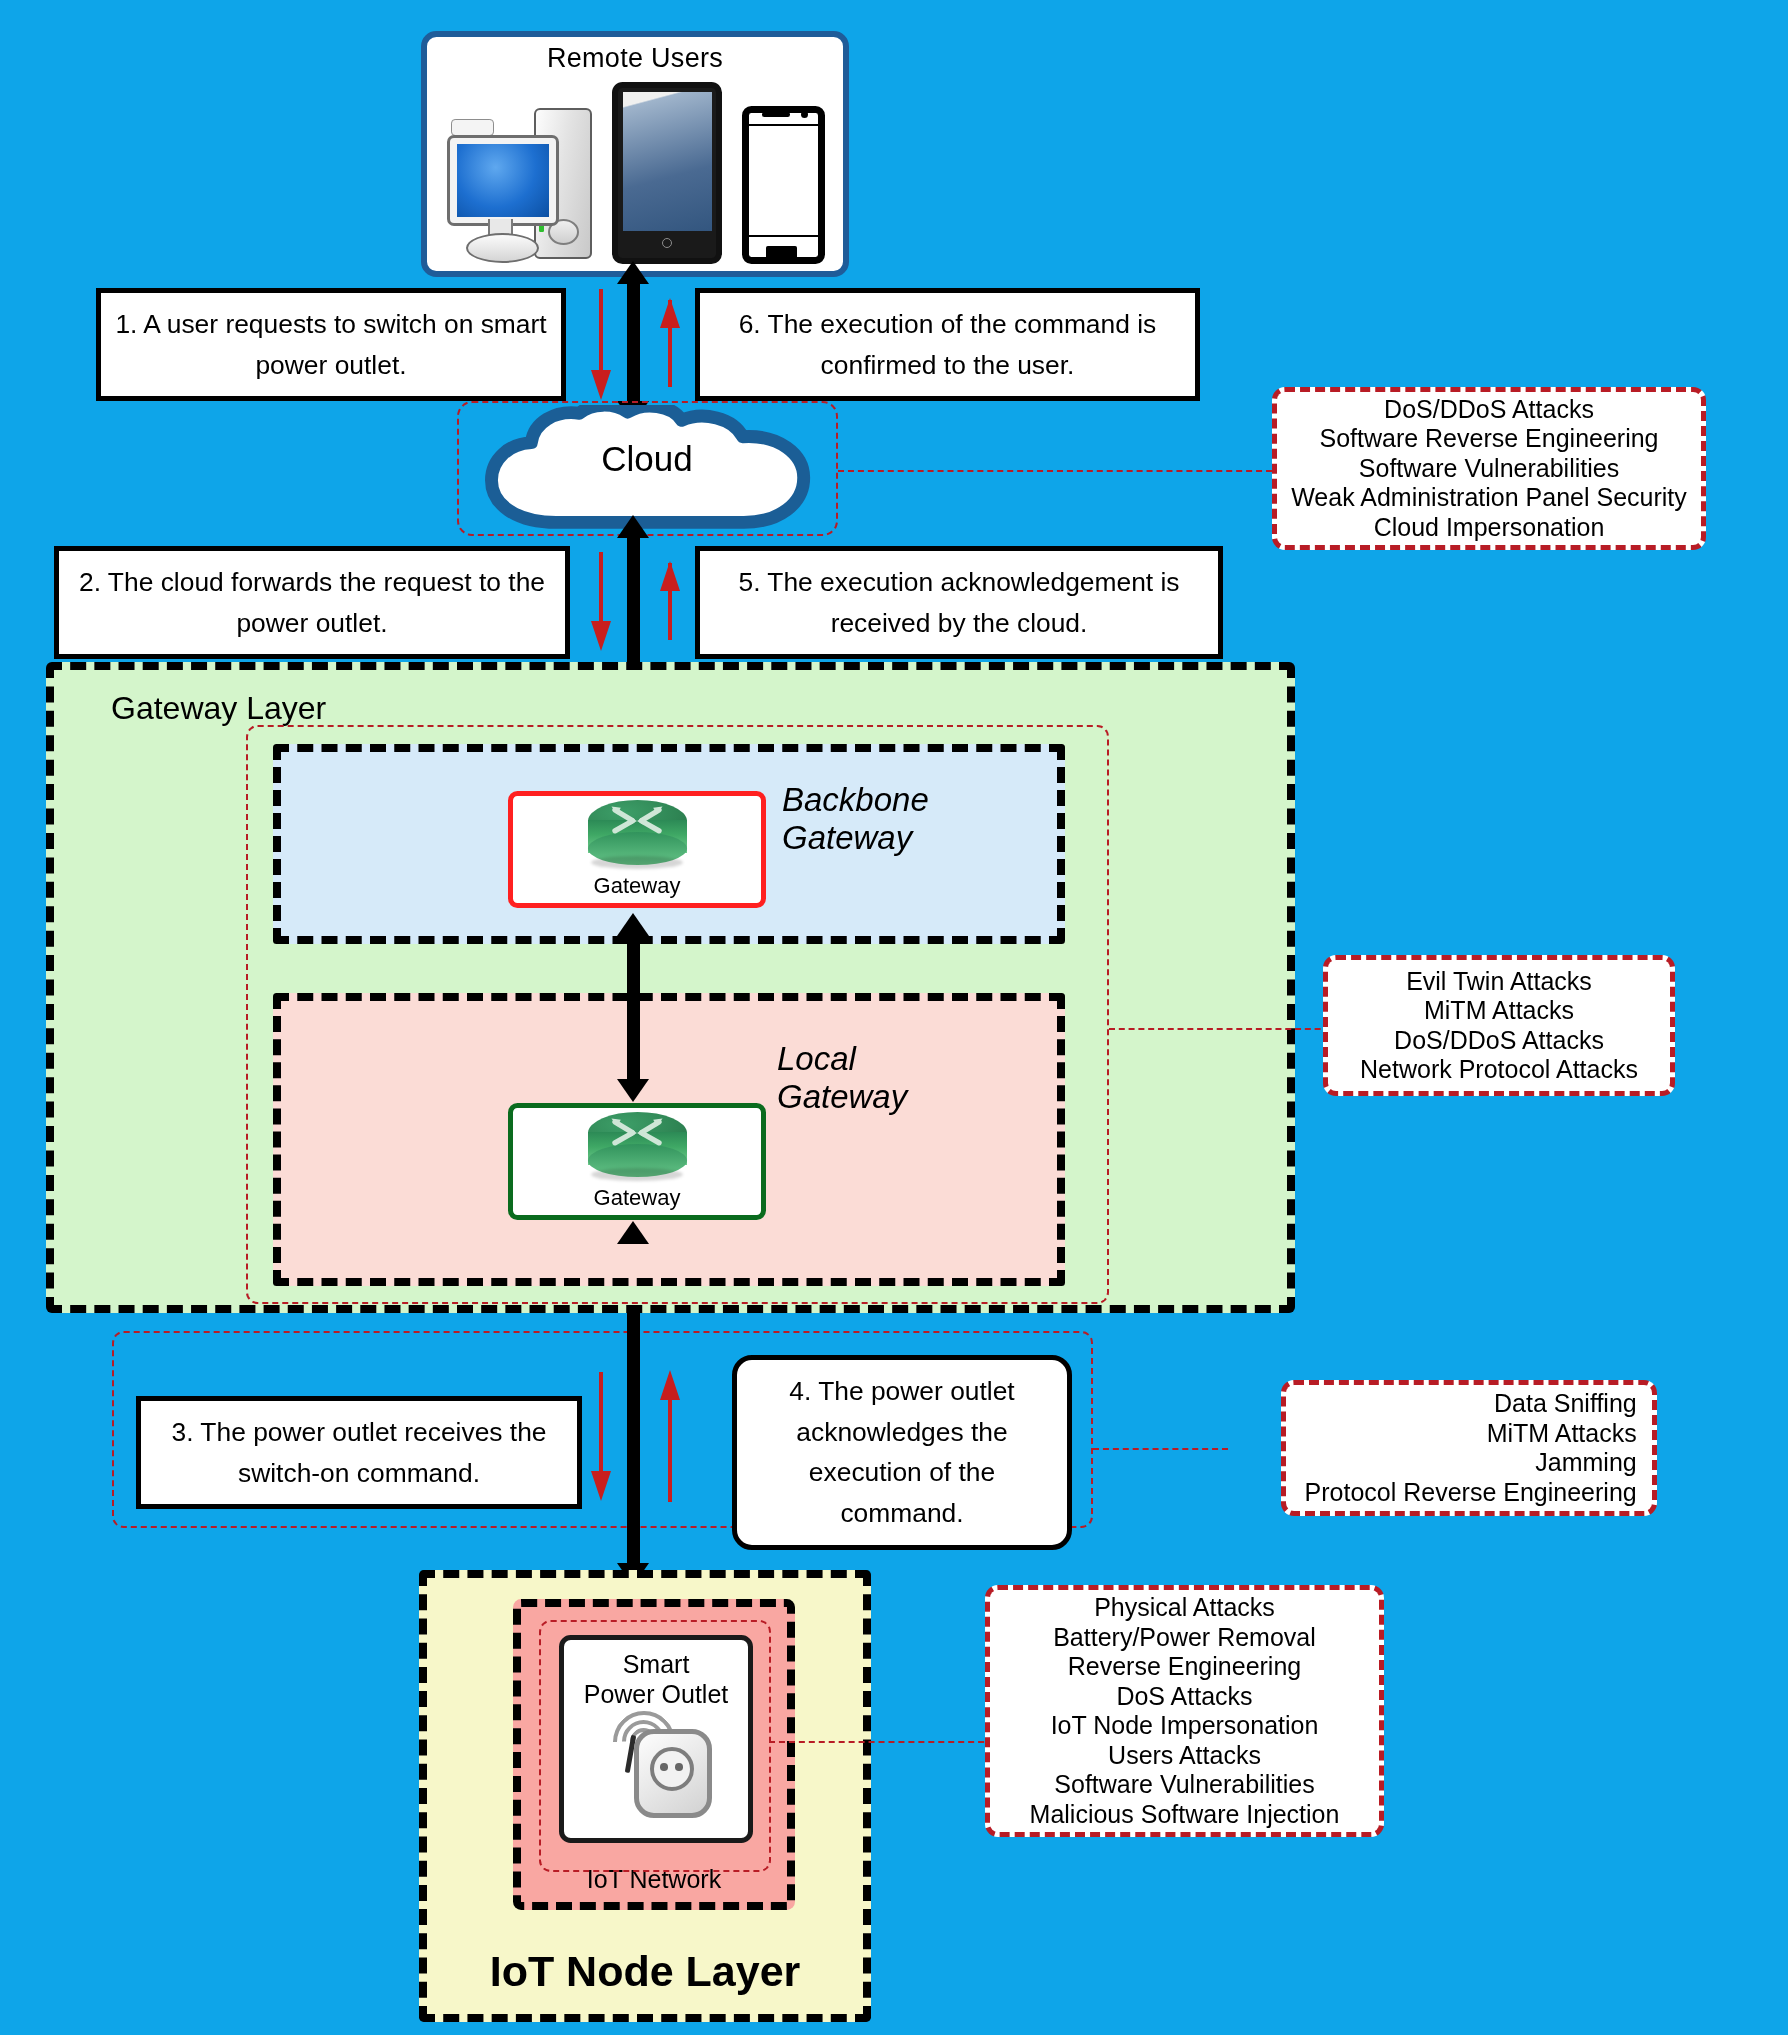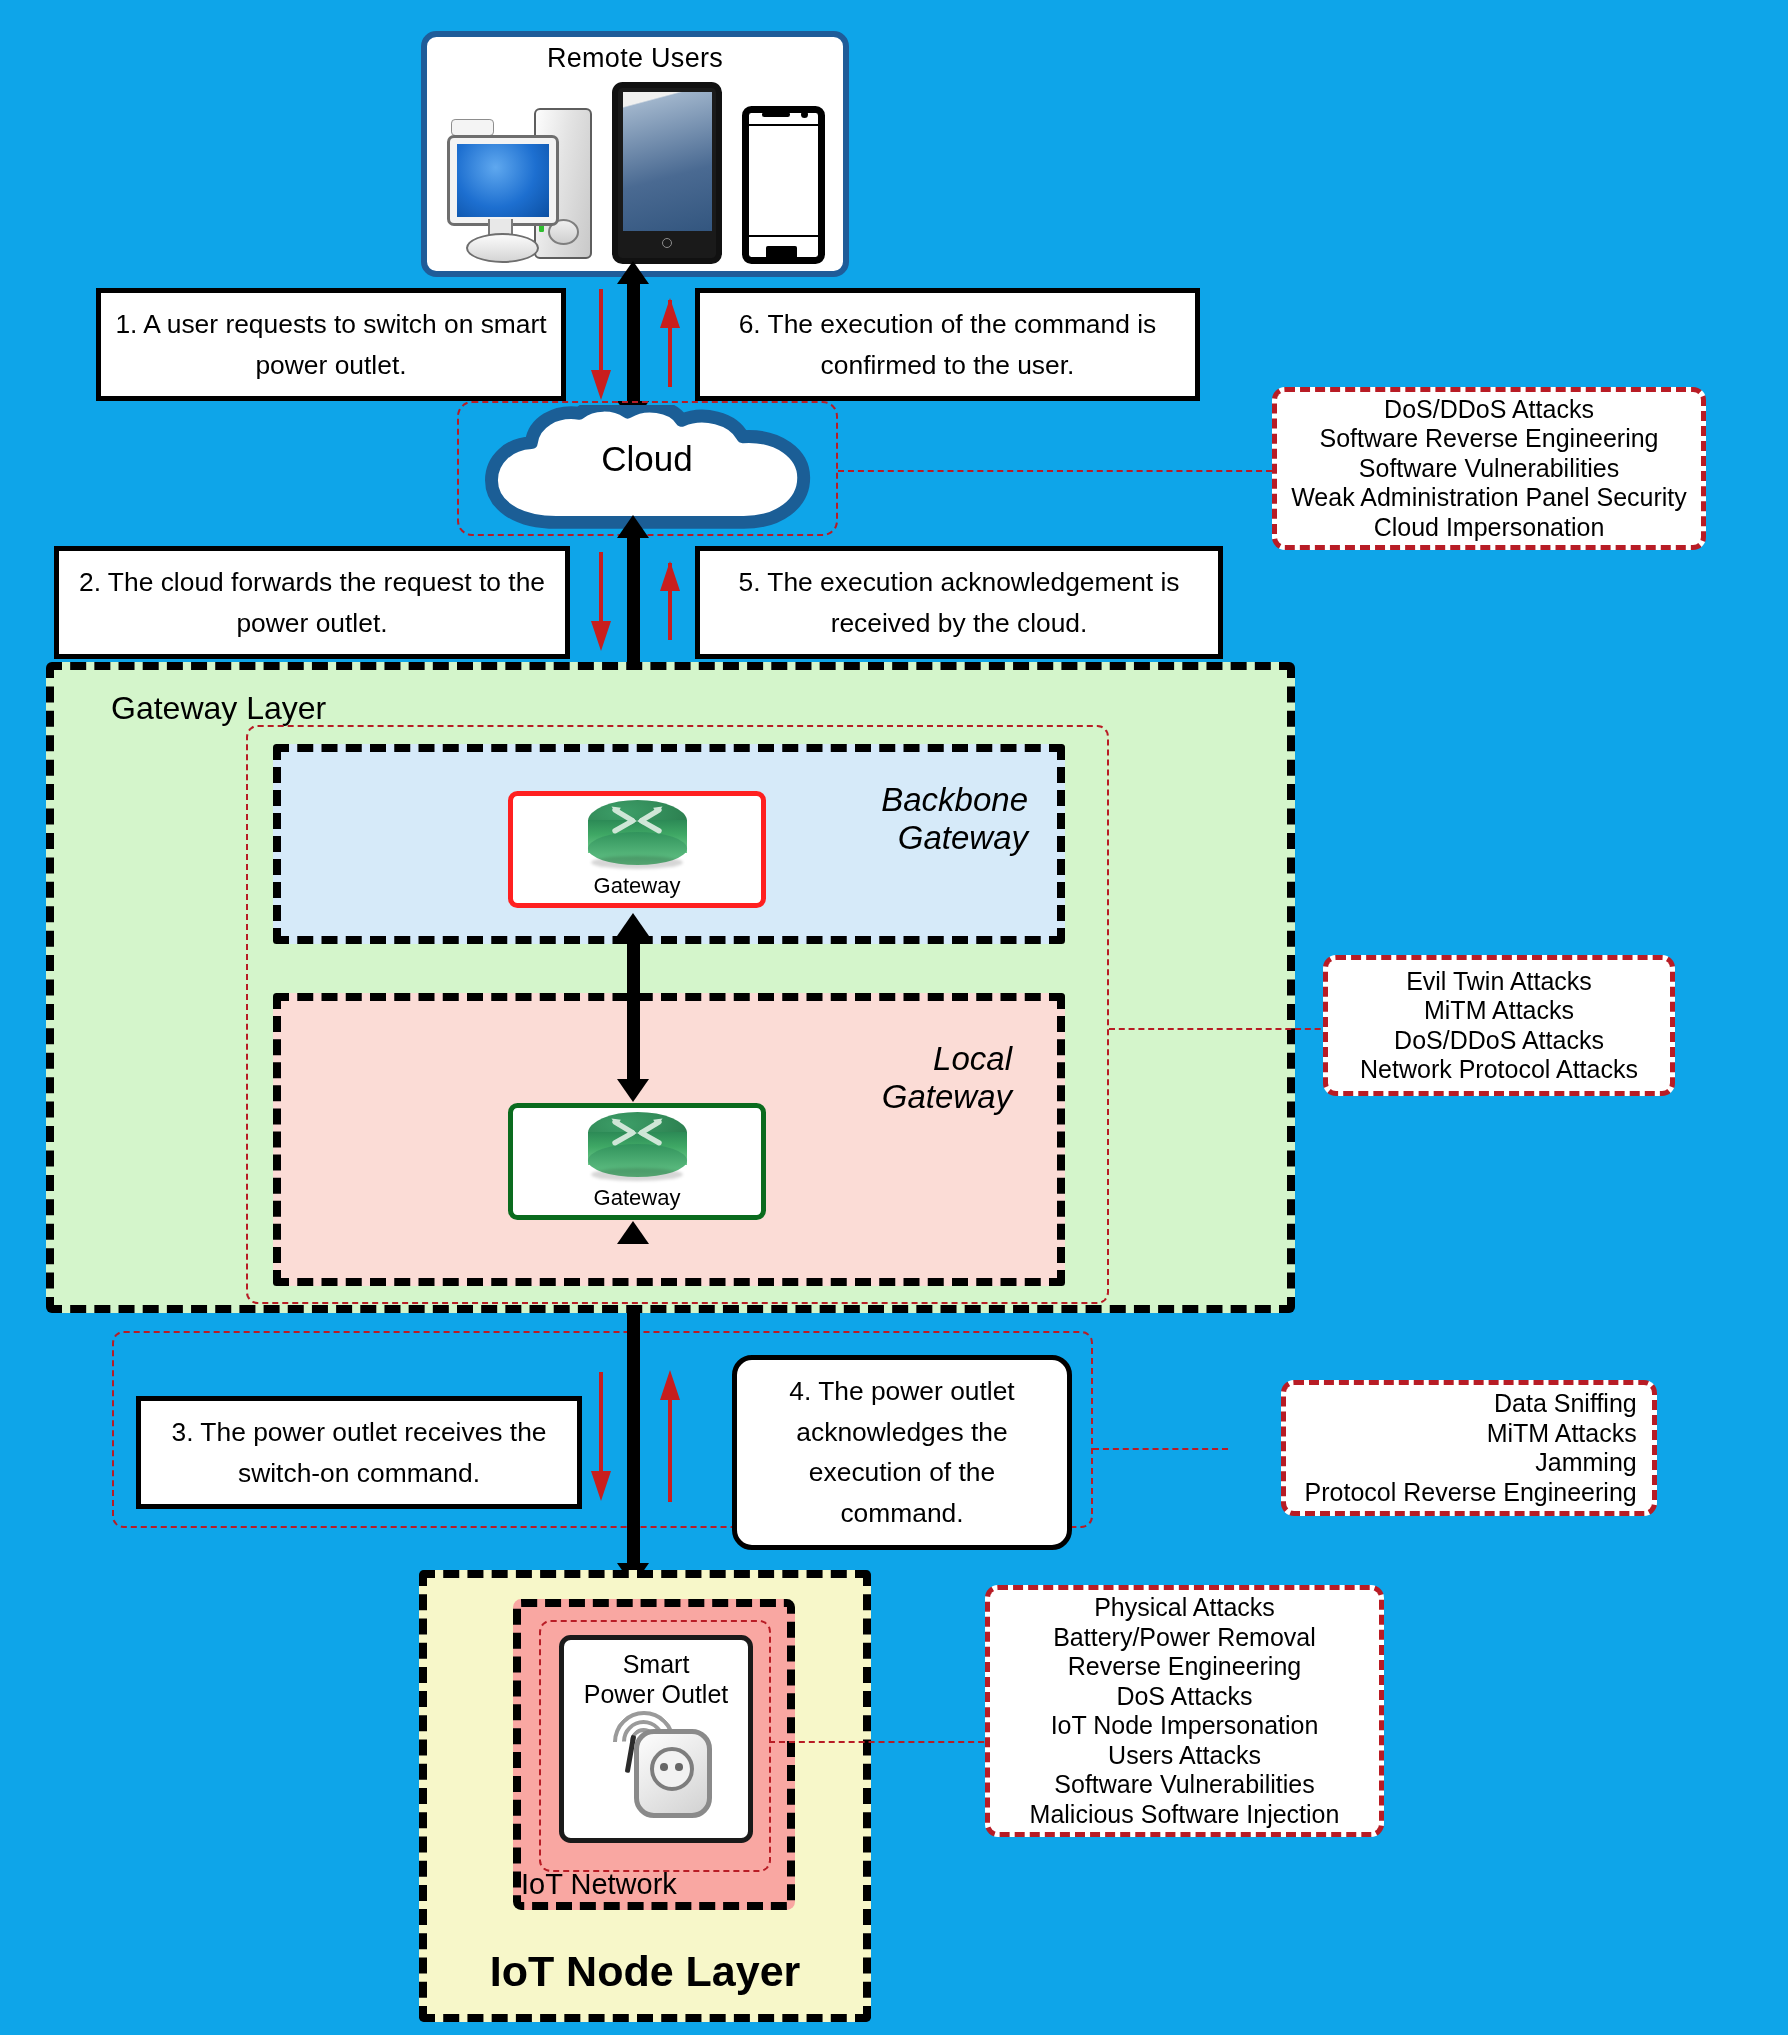--- a/index.html
+++ b/index.html
@@ -62,41 +62,41 @@
   .reddash-thin{border:2.3px dashed #b81c25;border-radius:11.7px;}
   .redline{position:absolute;border-top:2.3px dashed #b81c25;height:0;}
   .attack-box{border:5.3px dashed #b81c25;border-radius:13px;background:#fff;padding:5.9px 15.3px;}
   .attack-box div{font-size:25px;line-height:1.18;text-align:center;white-space:nowrap;}
 
   
   .gw-layer{background:#d4f5cb;border:8.2px dashed #000;border-radius:5.9px;}
   .gw-title{position:absolute;font-size:32px;left:57px;top:20px;}
   .bb-zone{background:#d6eaf9;border:8.2px dashed #000;border-radius:3.5px;}
   .lc-zone{background:#fbdcd6;border:8.2px dashed #000;border-radius:3.5px;}
-  .zone-label{position:absolute;font-style:italic;font-size:33px;line-height:1.14;text-align:right;}
+  .zone-label{position:absolute;font-style:italic;font-size:33px;line-height:1.14;text-align:left;}
 
   
   .gwbox{background:#fff;border-radius:9.4px;display:flex;flex-direction:column;align-items:center;justify-content:center;}
   .gwbox.red{border:5.3px solid #ff2020;}
   .gwbox.green{border:5.3px solid #0a6b1e;}
   .gwbox .cap{font-size:22px;margin-top:3.5px;}
   .router{position:relative;width:99px;height:70px;}
   .router .top{position:absolute;left:0;top:0;width:99px;height:42px;border-radius:50%;
      background:radial-gradient(ellipse at 35% 30%, #3d9e68 0%, #2f8554 60%, #276f47 100%);}
   .router .body{position:absolute;left:0;top:20px;width:99px;height:33px;
      background:linear-gradient(180deg,#2c8a56 0%,#3fa865 45%,#6fcb8d 100%);border-bottom-left-radius:49px/16.4px;border-bottom-right-radius:49px/16.4px;}
   .router .bot{position:absolute;left:0;top:32px;width:99px;height:33px;border-radius:50%;
      background:linear-gradient(180deg,#31935c,#65c487);}
   .router .shadow{position:absolute;left:3.5px;top:56px;width:92px;height:13px;border-radius:50%;background:rgba(0,0,0,.16);filter:blur(1.8px);}
   .router svg{position:absolute;left:16.4px;top:3.5px;}
 
   
   .iot-layer{background:#f7f7c9;border:8.8px dashed #000;border-radius:4.7px;}
   .iot-net{background:#f9a7a2;border:8.2px dashed #000;border-radius:8.2px;}
-  .iot-net-label{position:absolute;width:100%;font-size:29px;bottom:1px;}
+  .iot-net-label{position:absolute;width:100%;text-align:center;font-size:25px;bottom:8px;}
   .iot-title{position:absolute;width:100%;text-align:center;font-weight:bold;font-size:43px;bottom:17.6px;}
   .outlet-box{background:#fff;border:5.3px solid #1a1a1a;border-radius:11.7px;}
   .outlet-title{position:absolute;width:100%;text-align:center;font-size:25px;top:9.4px;line-height:1.2;}
   .plug{position:relative;width:88px;height:94px;}
   .plug .shell{position:absolute;left:20px;top:15.3px;width:68px;height:79px;border:5.3px solid #8a8a8a;border-radius:20px;
      background:linear-gradient(145deg,#fdfdfd 0%,#e8e8e8 50%,#d2d2d2 100%);}
   .plug .sock{position:absolute;left:36px;top:33px;width:36px;height:36px;border:4.1px solid #7d7d7d;border-radius:50%;background:#f2f2f2;}
   .plug .pin{position:absolute;width:7.6px;height:7.6px;background:#666;border-radius:50%;top:49px;}
   .plug .ant{position:absolute;left:14px;top:21px;width:5.3px;height:38px;background:#2b2b2b;transform:rotate(10deg);border-radius:1.8px;}
   .plug .arc{position:absolute;border:4.1px solid #9a9a9a;border-bottom-color:transparent;border-left-color:transparent;border-radius:50%;transform:rotate(-45deg);}

